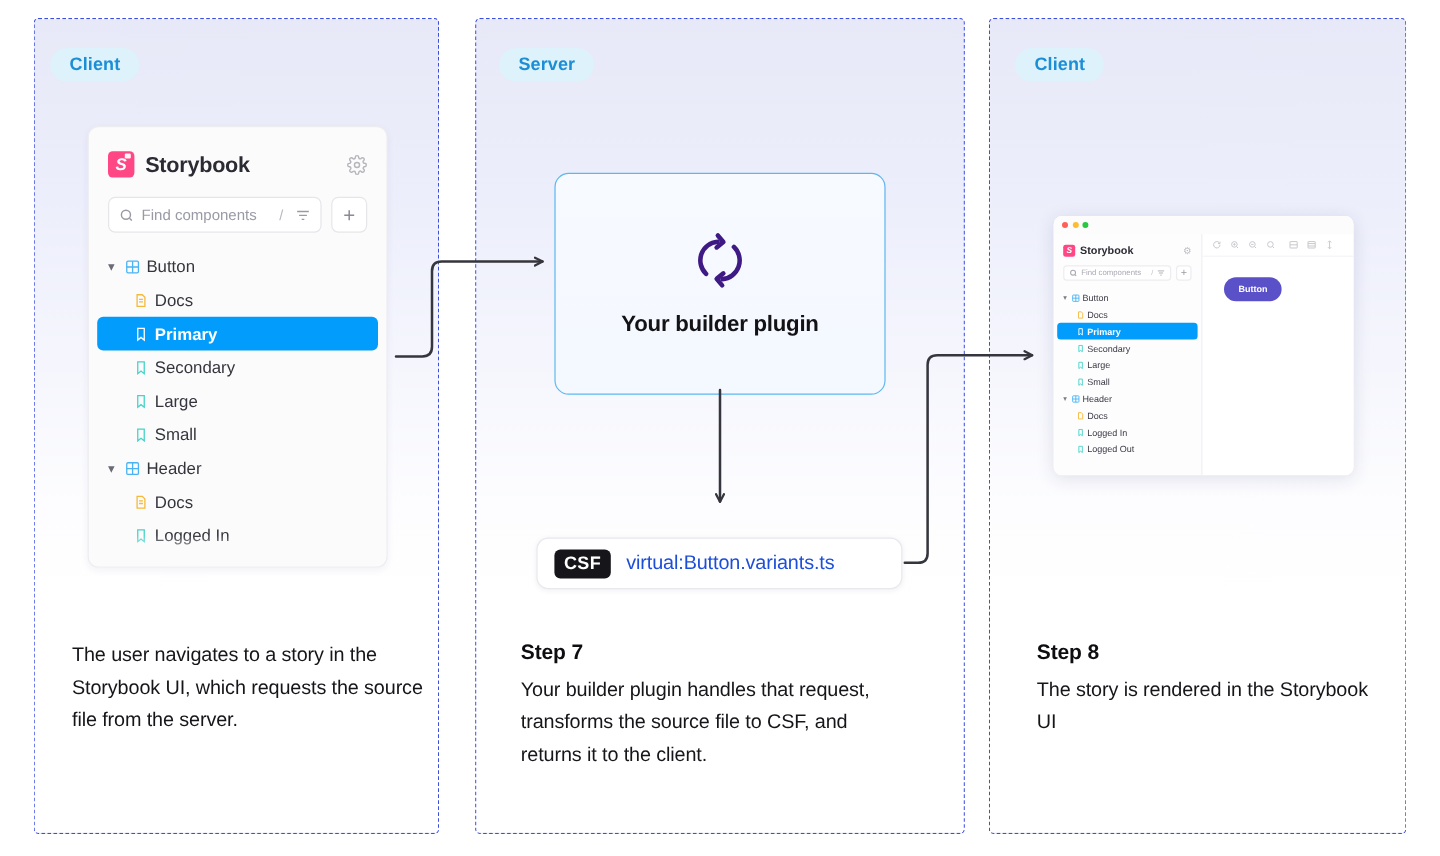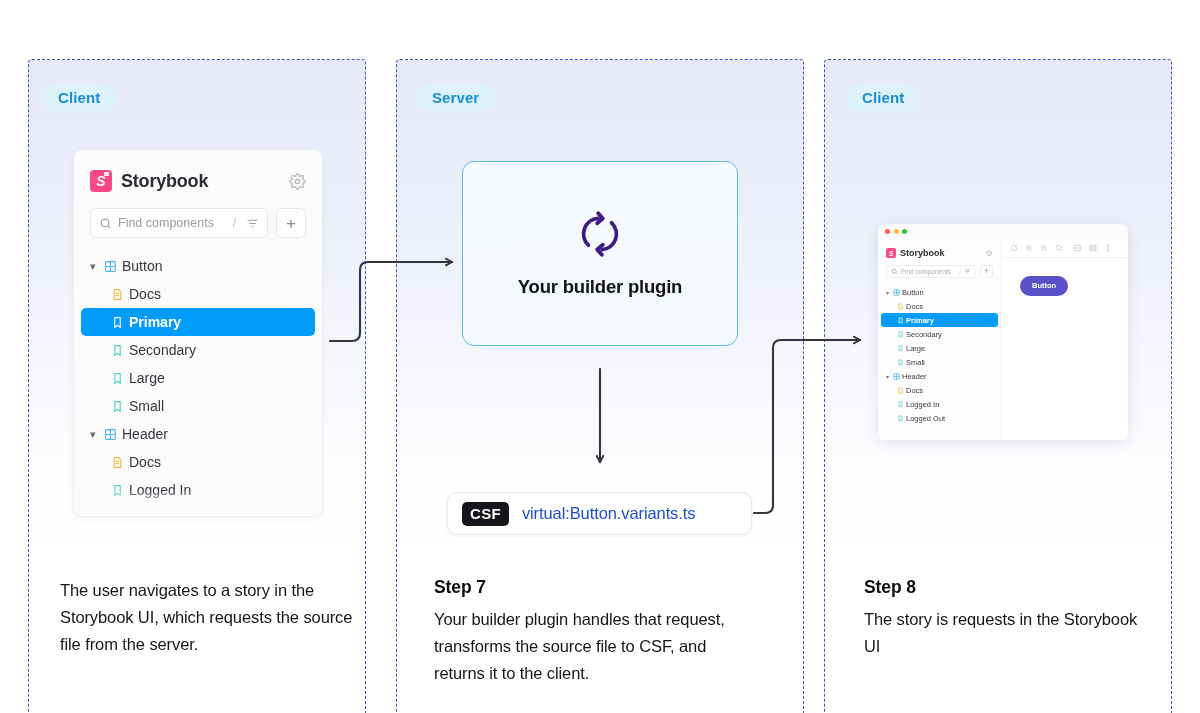--- a/index.html
+++ b/index.html
@@ -2,21 +2,21 @@
 <html><head>
 <meta charset="utf-8">
 <style>
   * { box-sizing: border-box; margin: 0; padding: 0; }
   html, body {
     width: 1200px; height: 713px;
     background: #ffffff;
     font-family: "Liberation Sans", "DejaVu Sans", sans-serif;
     overflow: hidden;
   }
-  .stage { position: relative; width: 1200px; height: 561px; margin-top: 44px; }
+  .stage { position: relative; width: 1200px; height: 561px; }
 
   
   .panel {
     position: absolute; top: 15px; height: 680px;
     border: 1.5px dashed #3b4ee0;
     border-radius: 4px;
     background: linear-gradient(180deg, #e7e9f8 0%, #eceefb 22%, #f5f6fd 42%, #fdfdff 60%, #ffffff 72%);
     overflow: hidden;
   }
   #panel-client-left { left: 28px; width: 338px; }
@@ -84,21 +84,21 @@
   .chev { width: 14px; color: #6b6b77; font-size: 11px; flex: none; }
   .tico { width: 18px; flex: none; display: flex; align-items: center; }
   .tlabel { white-space: nowrap; }
   .fade-bottom {
     position: absolute; left: 0; right: 0; bottom: 0; height: 26px;
     background: linear-gradient(180deg, rgba(251,251,252,0) 0%, #fbfbfc 72%);
   }
 
   
   #builder-plugin-box {
-    position: absolute; left: 462px; top: 117px;
+    position: absolute; left: 462px; top: 144px;
     width: 276px; height: 185px;
     border: 1.3px solid #5eb8ef; border-radius: 12px;
     background: linear-gradient(180deg, #f7faff 0%, #f4f8ff 100%);
     display: flex; flex-direction: column;
     align-items: center; justify-content: center; gap: 18px;
   }
   #builder-plugin-box .label { font-size: 18.5px; font-weight: 700; color: #131316; letter-spacing: -.2px; }
 
   
   #csf-box {
@@ -474,16 +474,16 @@
 
   <div class="step" id="step-4">
     <div class="step-body">The user navigates to a story in the Storybook UI, which requests the source file from the server.</div>
   </div>
   <div class="step" id="step-5">
     <div class="step-title">Step 7</div>
     <div class="step-body">Your builder plugin handles that request, transforms the source file to CSF, and returns it to the client.</div>
   </div>
   <div class="step" id="step-6">
     <div class="step-title">Step 8</div>
-    <div class="step-body">The story is requests in the Storybook UI</div>
+    <div class="step-body">The story is rendered in the Storybook UI</div>
   </div>
 
 </div>
 
 </body></html>

